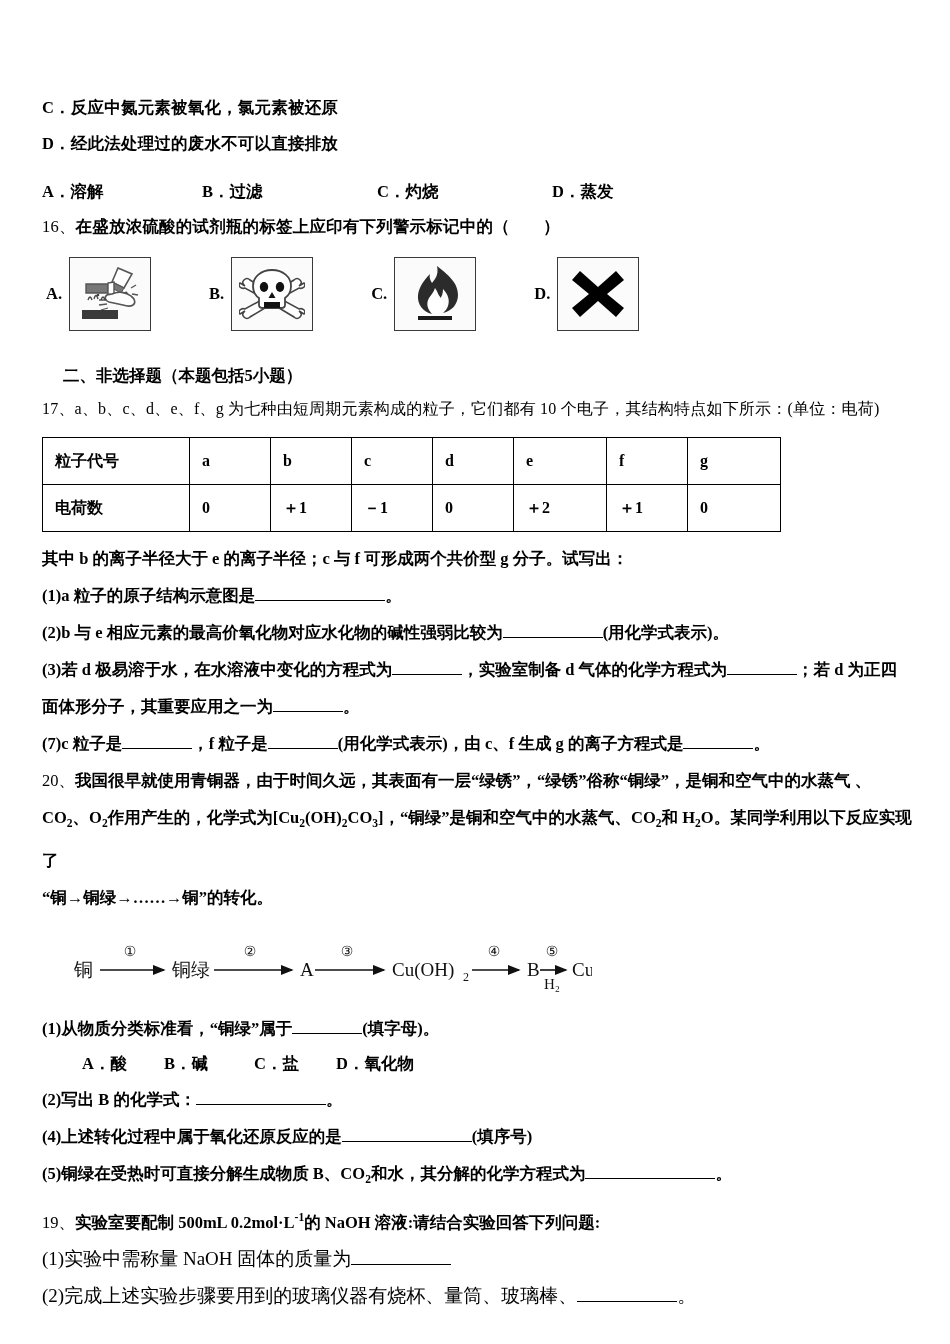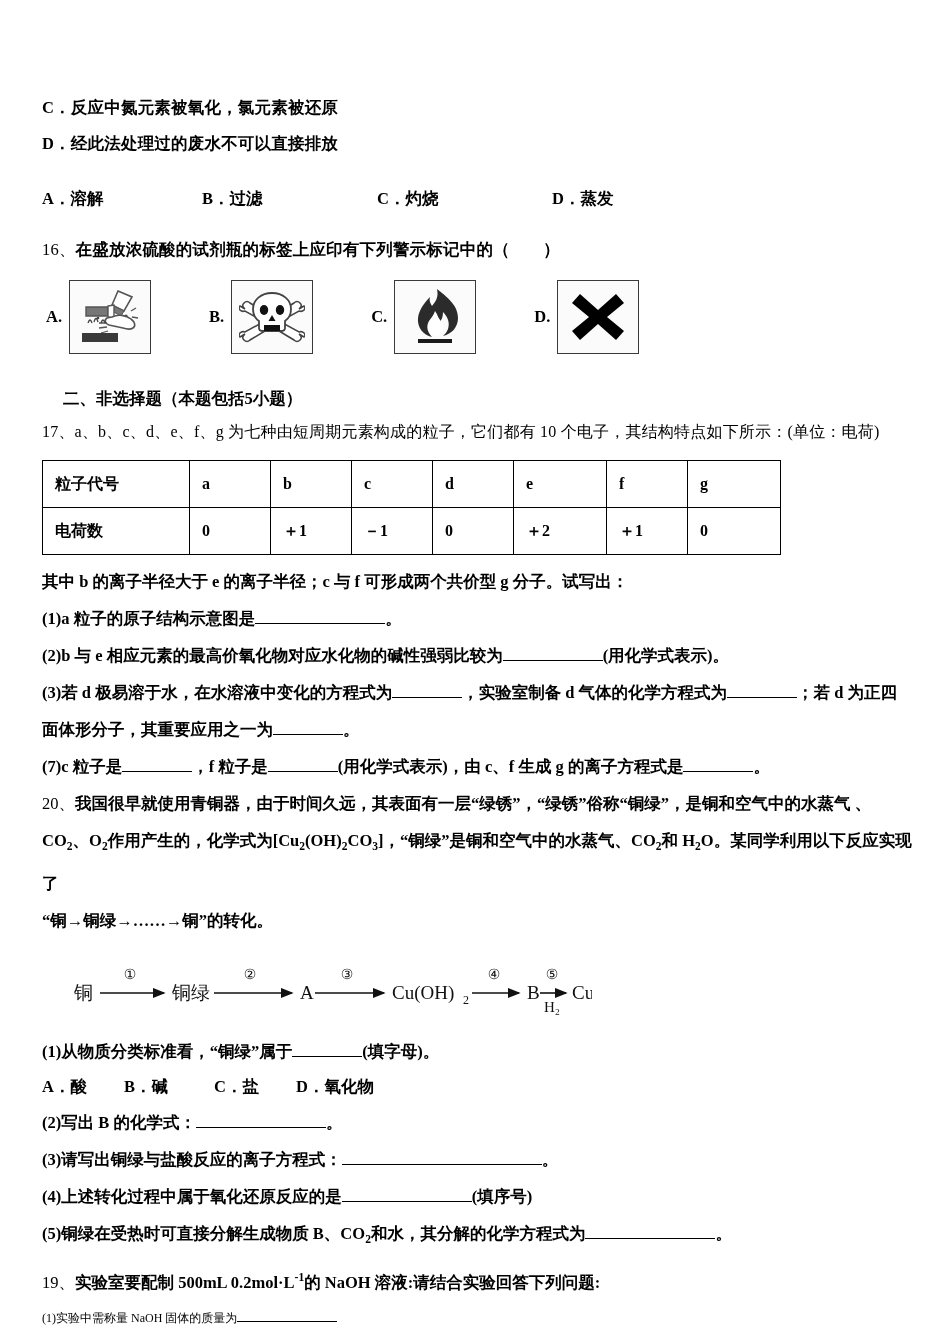--- a/index.html
+++ b/index.html
@@ -37,21 +37,21 @@
     letter-spacing: 0.2px;
   }
   .bold { font-weight: bold; }
 
   
   .choice-row {
     display: flex;
     font-size: 16.5px;
     line-height: 34px;
     font-weight: bold;
-    margin-top: 20px;
+    margin-top: 13px;
   }
   .choice-row .cell { flex: 0 0 auto; }
   .c1 { width: 160px; }
   .c2 { width: 175px; }
   .c3 { width: 175px; }
 
   
   .symbol-row {
     display: flex;
     align-items: center;
@@ -121,38 +121,39 @@
 
   sub { font-size: 0.7em; vertical-align: sub; }
   sup { font-size: 0.7em; vertical-align: super; }
 
   .q-para {
     font-size: 16.5px;
     line-height: 37px;
     font-weight: bold;
   }
   .q-para-n {
-    font-size: 12px;
+    font-size: 19px;
     line-height: 37px;
   }
 
   
   .scheme {
     margin-top: 18px;
     margin-left: 30px;
     margin-bottom: 14px;
   }
   .scheme svg { display: block; }
 
   
   .choice-row2 {
     display: flex;
     font-size: 16.5px;
     line-height: 34px;
     font-weight: bold;
+    margin-left: 40px;
   }
   .choice-row2 .cell { flex: 0 0 auto; }
   .k1 { width: 82px; }
   .k2 { width: 90px; }
   .k3 { width: 82px; }
 </style>
 </head>
 <body>
 
 <div class="page">
@@ -173,21 +174,21 @@
       <span>B．</span><span>过滤</span>
     </div>
     <div class="cell c3">
       <span>C．</span><span>灼烧</span>
     </div>
     <div class="cell">
       <span>D．</span><span>蒸发</span>
     </div>
   </div>
 
-  <div class="line" style="margin-top:16px">
+  <div class="line" style="margin-top:0">
     <span>16、</span><span class="bold">在盛放浓硫酸的试剂瓶的标签上应印有下列警示标记中的（　　）</span>
   </div>
 
   <div class="symbol-row">
 
     <div class="symbol-item">
       <span class="slabel">A.</span>
       <div class="sym-box">
         <svg width="72" height="64" viewBox="0 0 72 64" aria-hidden="true">
 
@@ -376,23 +377,20 @@
     </div>
     <div class="cell">
       <span>D．</span><span>氧化物</span>
     </div>
   </div>
 
   <div class="q-para">
     <span>(2)写出 B 的化学式：</span><span class="blank-l"></span><span>。</span>
   </div>
 
-  <div class="q-para">
-    <span>(3)请写出铜绿与盐酸反应的离子方程式：</span><span class="blank-xl"></span><span>。</span>
-  </div>
 
   <div class="q-para">
     <span>(4)上述转化过程中属于氧化还原反应的是</span><span class="blank-l"></span><span>(填序号)</span>
   </div>
 
   <div class="q-para">
     <span>(5)铜绿在受热时可直接分解生成物质 B、CO</span><sub>2</sub><span>和水，其分解的化学方程式为</span><span class="blank-l"></span><span>。</span>
   </div>
 
   <div class="q-para" style="font-weight:normal">

